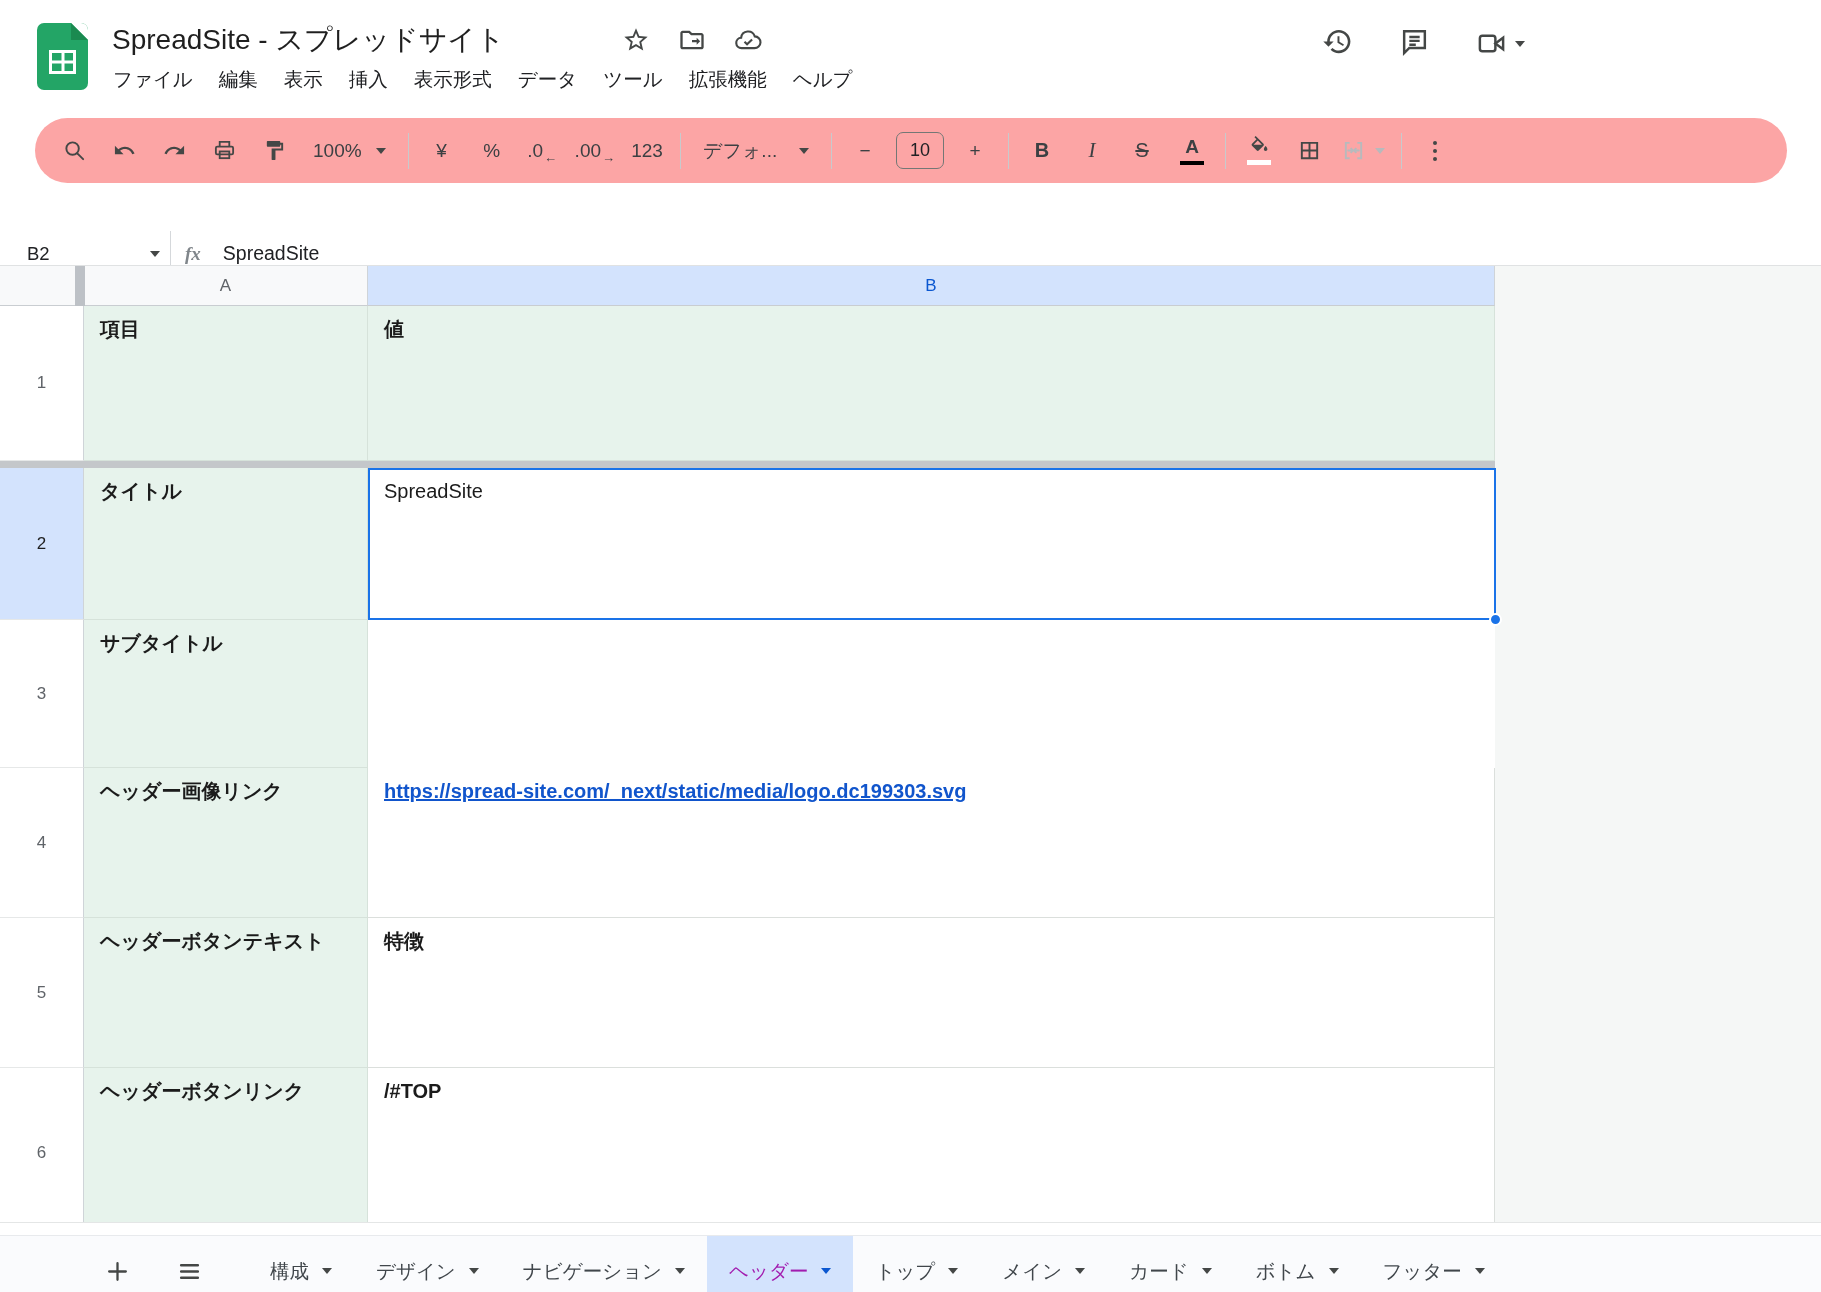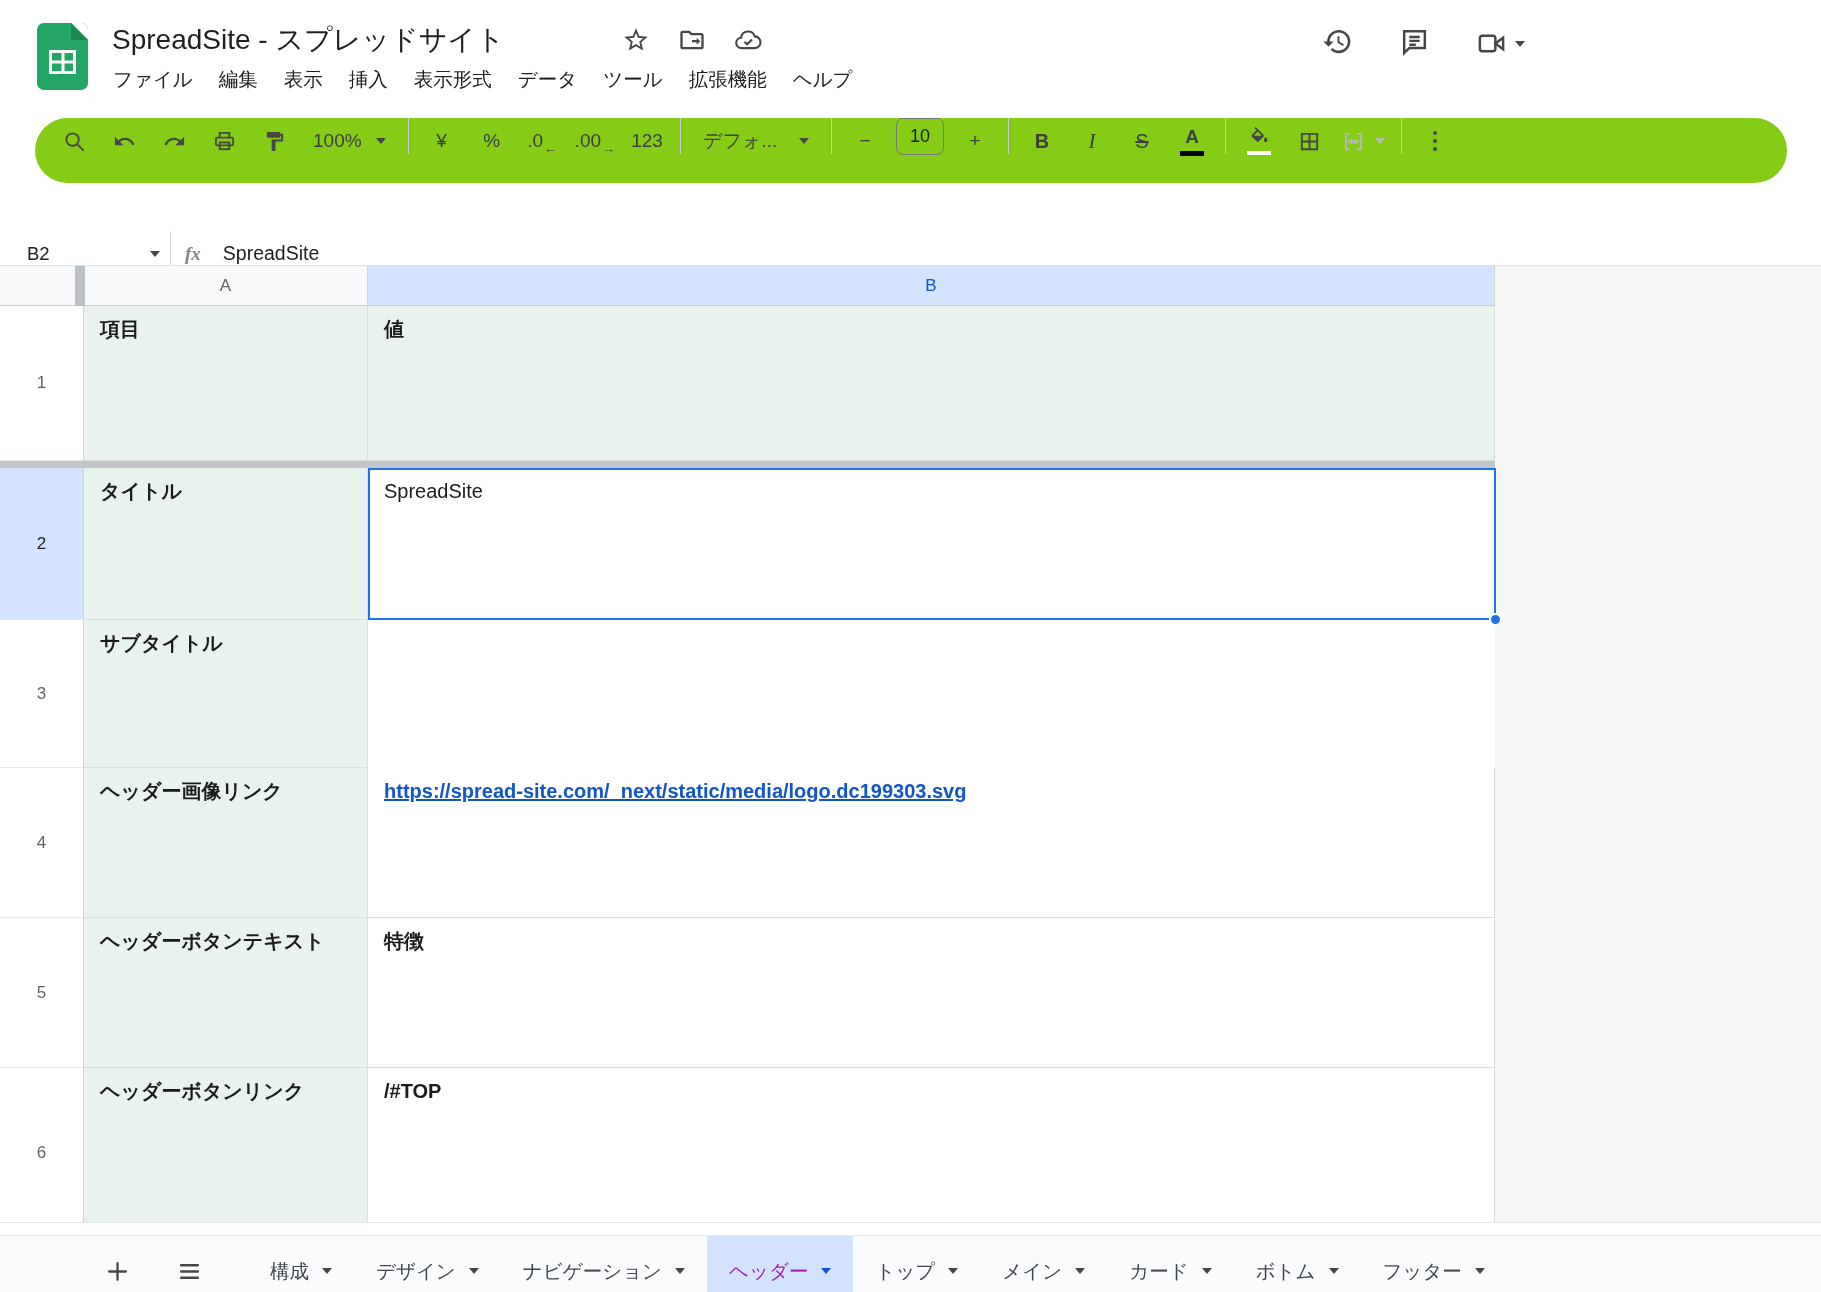--- a/index.html
+++ b/index.html
@@ -27,21 +27,21 @@
   .menu-item { font-size:19.5px; color:#202124; padding:6px 13px; border-radius:8px; cursor:default; }
   .top-right { position:absolute; left:1322px; top:26px; display:flex; gap:46px; align-items:center; color:#444746; }
   .top-right svg { width:31px; height:31px; }
   .meet-group { display:flex; align-items:center; gap:8px; }
 
   .caret { width:0; height:0; border-left:5.5px solid transparent; border-right:5.5px solid transparent;
     border-top:6.5px solid #444746; display:inline-block; }
 
   
   .toolbar { position:absolute; left:35px; top:118px; width:1752px; height:65px;
-    background:#84cc16; border-radius:33px; display:flex; padding:0 14px; color:#444746; }
+    background:#fca5a5; border-radius:33px; display:flex; align-items:center; padding:0 14px; color:#444746; }
   .tb { display:flex; align-items:center; justify-content:center; height:46px; min-width:46px;
     border-radius:8px; padding:0 6px; margin:0 2px; }
   .tb svg { width:23px; height:23px; }
   .tb-txt { font-size:19px; color:#3c4043; }
   .tb-divider { width:1px; height:36px; background:#c7cacd; margin:0 8px; }
   .zoom-ctl { gap:14px; padding:0 12px; }
   .dec-ctl { position:relative; }
   .dec-sub { font-size:13px; position:relative; top:7px; left:1px; }
   .font-name { gap:4px; padding:0 12px; min-width:130px; justify-content:space-between; }
   .size-box { width:48px; height:37px; border:1.5px solid #747775; border-radius:7px;

